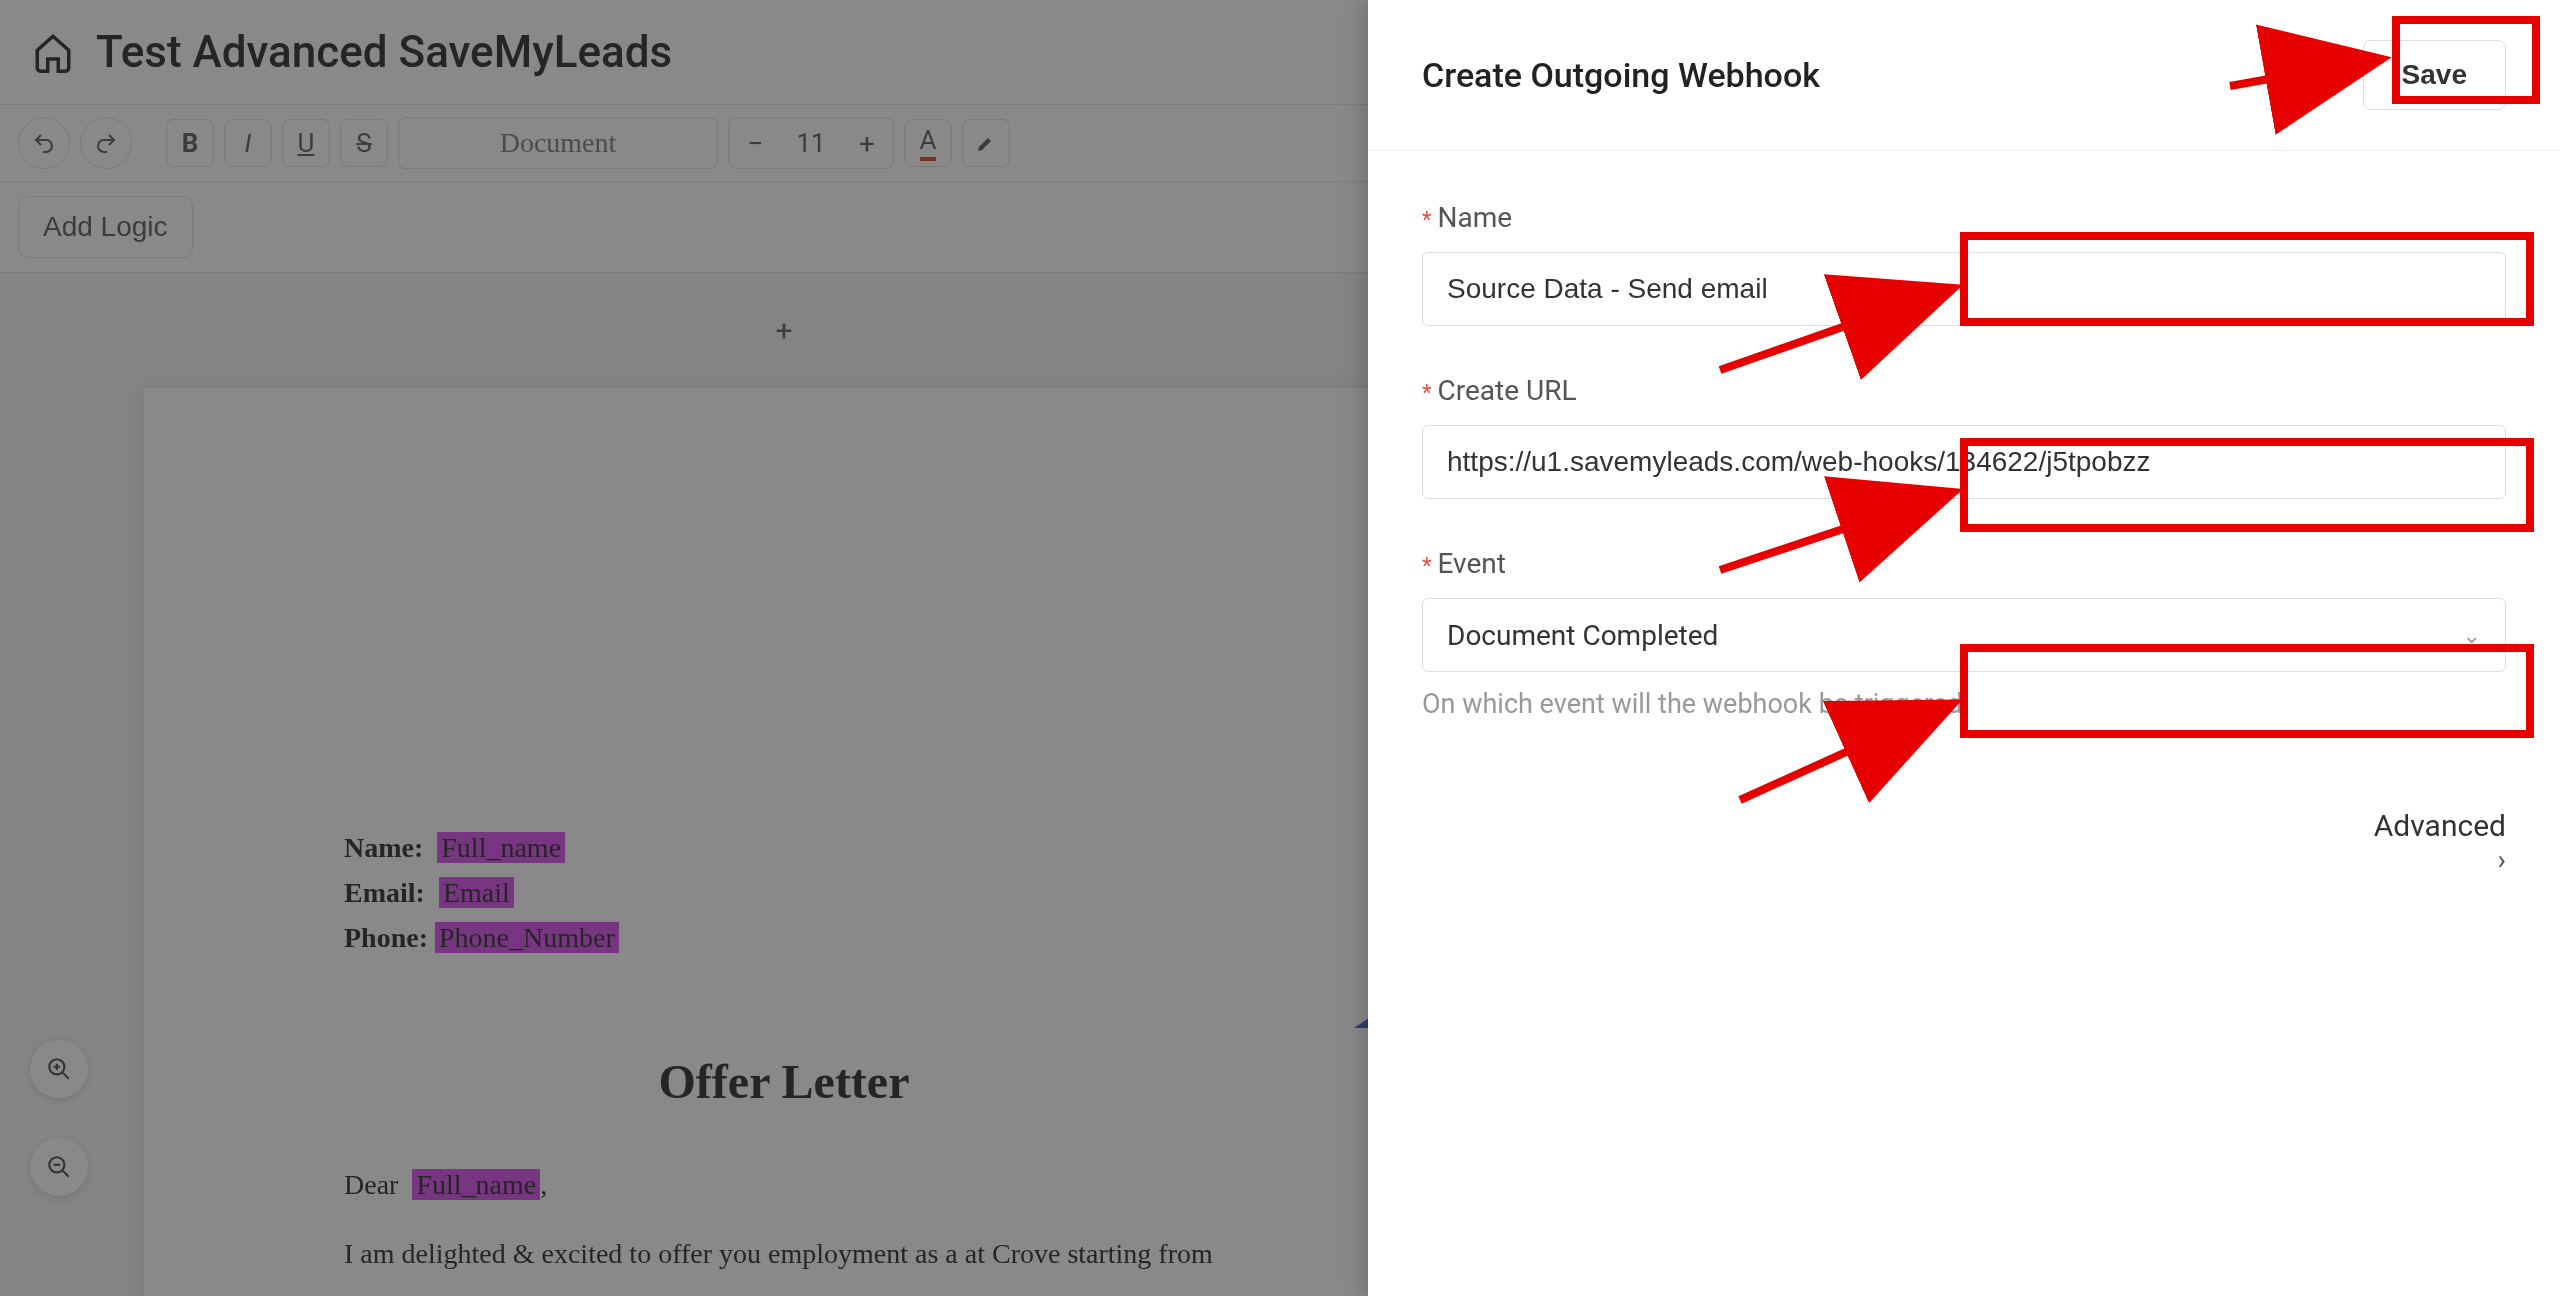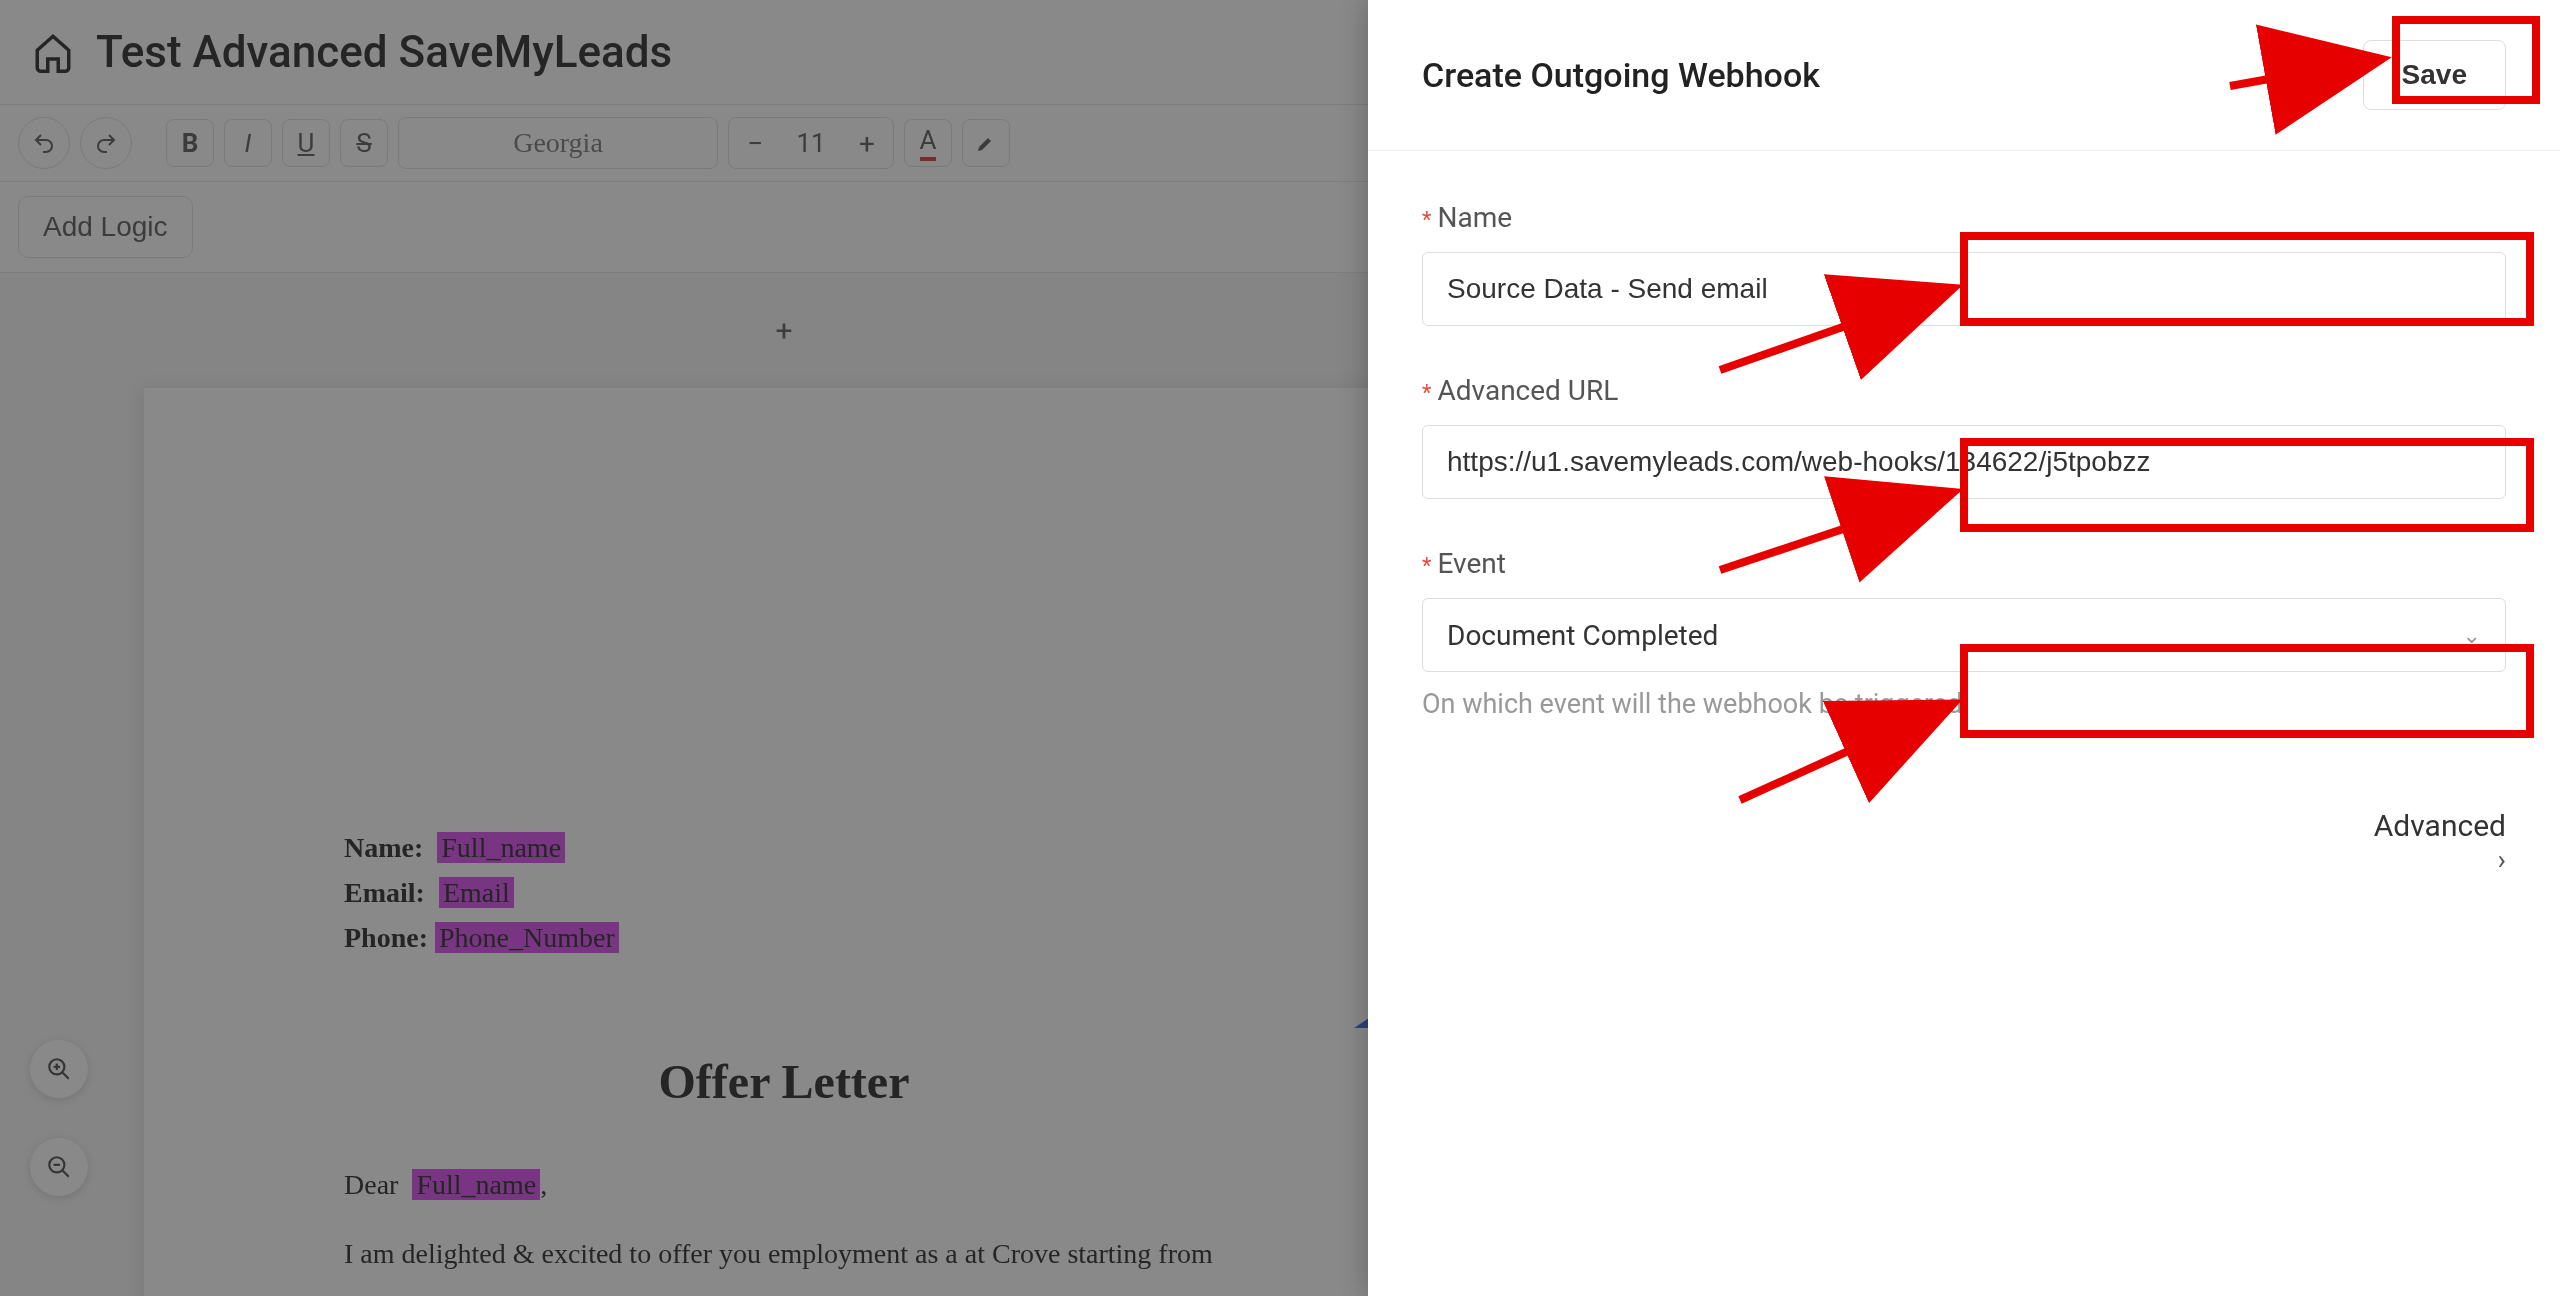--- a/index.html
+++ b/index.html
@@ -93,21 +93,21 @@
       </div>
     <div class="tool-btn square">
         <em>I</em>
       </div>
     <div class="tool-btn square">
         <u>U</u>
       </div>
     <div class="tool-btn square">
         <s>S</s>
       </div>
-    <div class="font-select">Georgia</div>
+    <div class="font-select">Document</div>
     <div class="size-group">
       <div class="sbtn">−</div>
       <div class="sval">11</div>
       <div class="sbtn">+</div>
     </div>
     <div class="tool-btn square">
         <span style="border-bottom:4px solid #d33;padding-bottom:2px">A</span>
       </div>
     <div class="tool-btn square">
         <svg width="24" height="24" viewBox="0 0 24 24" fill="#555">
@@ -169,21 +169,21 @@
   <div class="drawer-header">
     <div class="drawer-title">Create Outgoing Webhook</div>
     <button class="save-btn">Save</button>
   </div>
   <div class="drawer-body">
     <div class="form-group">
       <label class="form-label"><span class="req">*</span><span>Name</span></label>
       <input class="form-input" value="Source Data - Send email" style="">
     </div>
     <div class="form-group">
-      <label class="form-label"><span class="req">*</span><span>Advanced URL</span></label>
+      <label class="form-label"><span class="req">*</span><span>Create URL</span></label>
       <input class="form-input" value="https://u1.savemyleads.com/web-hooks/134622/j5tpobzz" style="">
     </div>
     <div class="form-group">
       <label class="form-label"><span class="req">*</span><span>Event</span></label>
       <div class="form-select">
         <span>Document Completed</span>
         <span style="color:#999;font-size:22px">⌄</span>
       </div>
       <div class="help-text">On which event will the webhook be triggered</div>
     </div>

